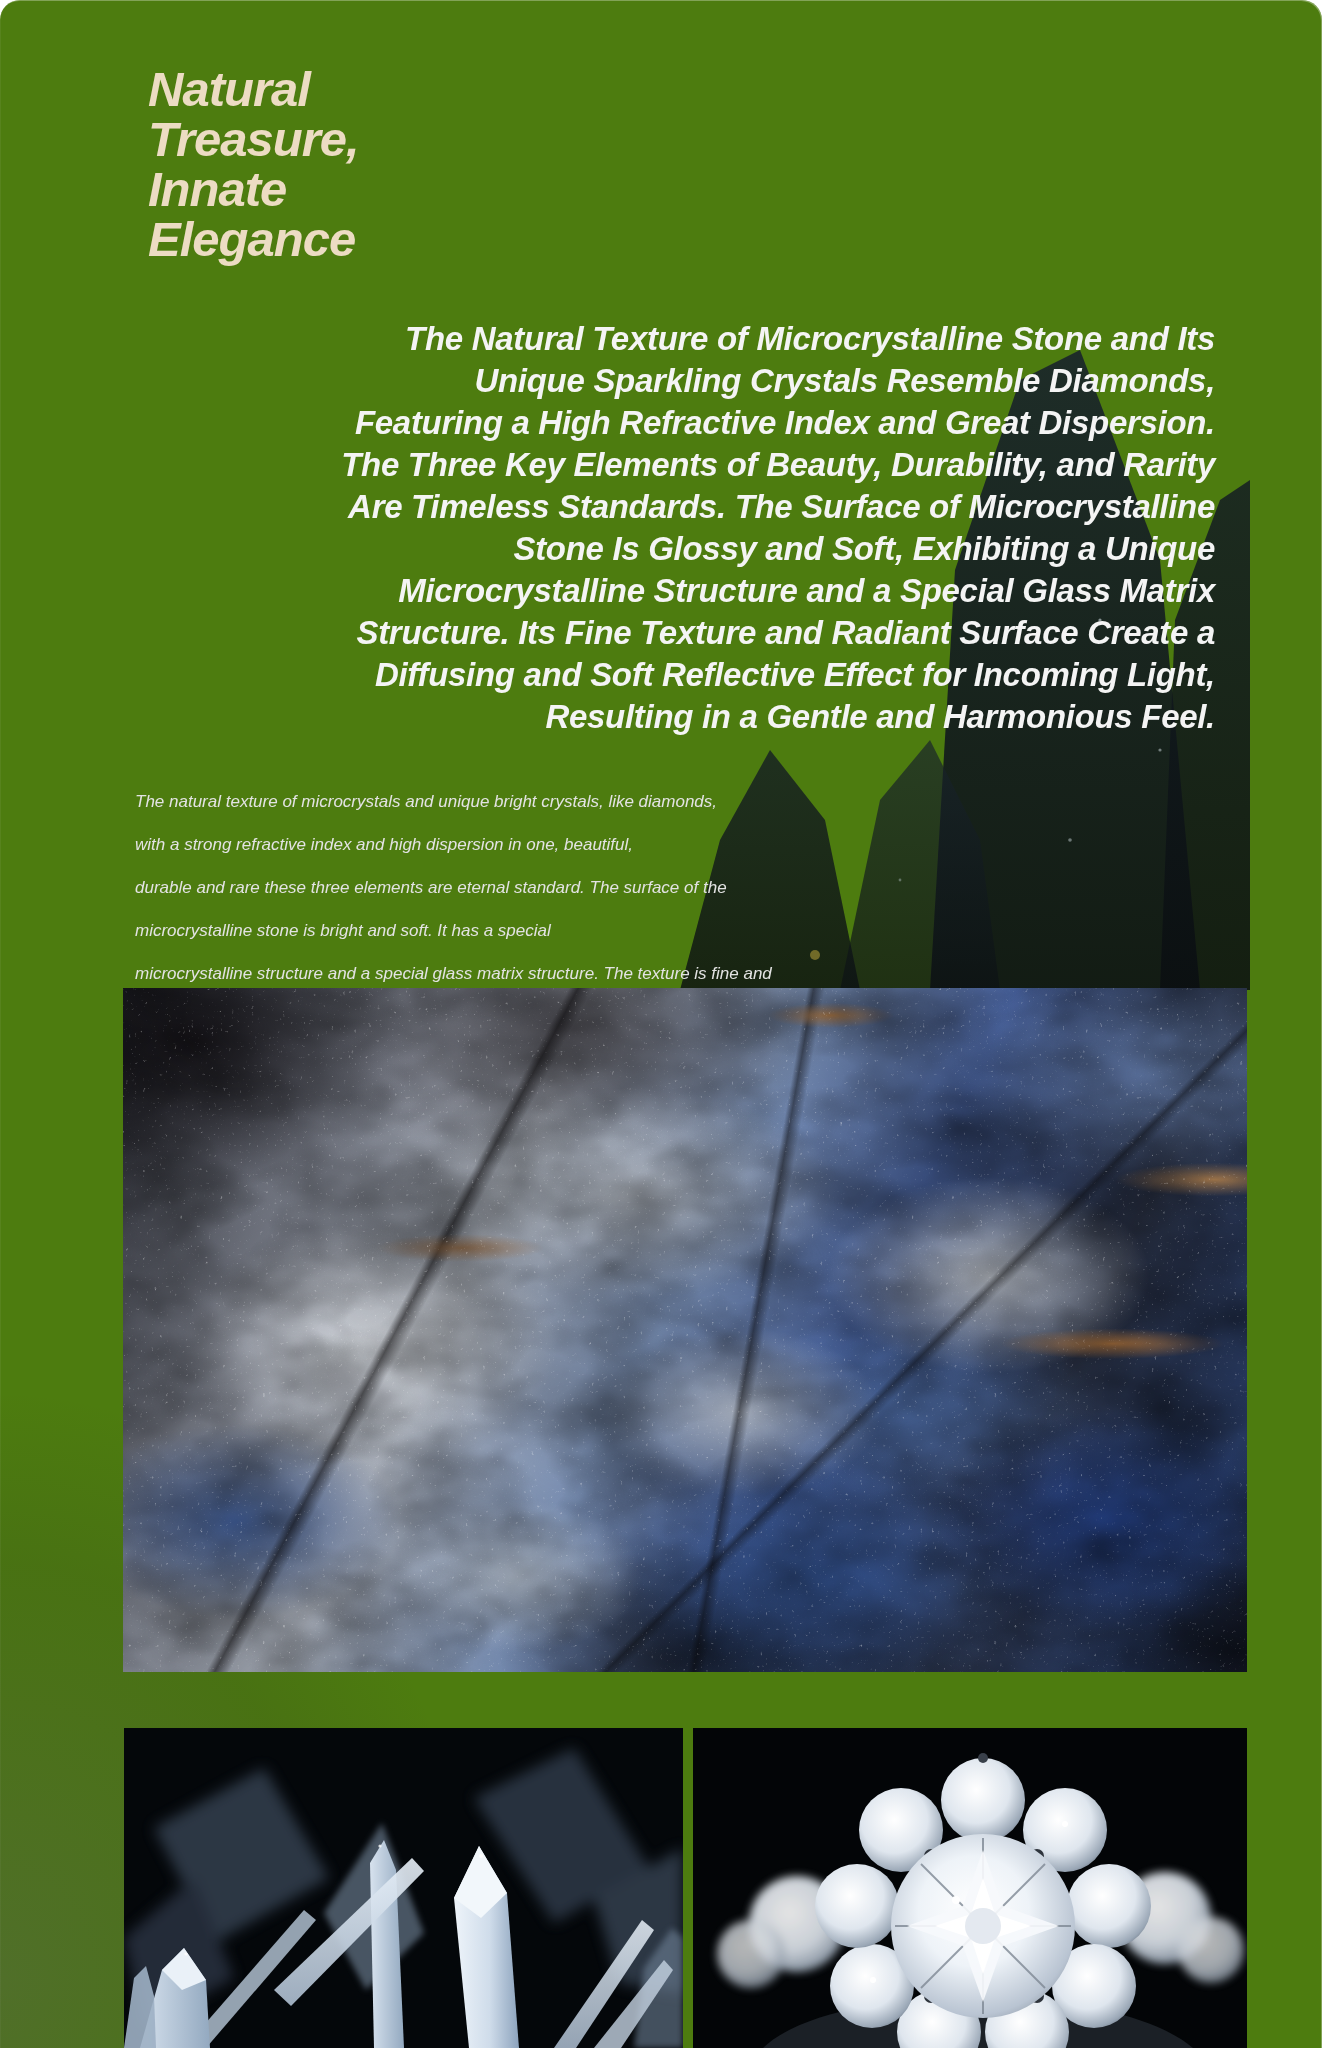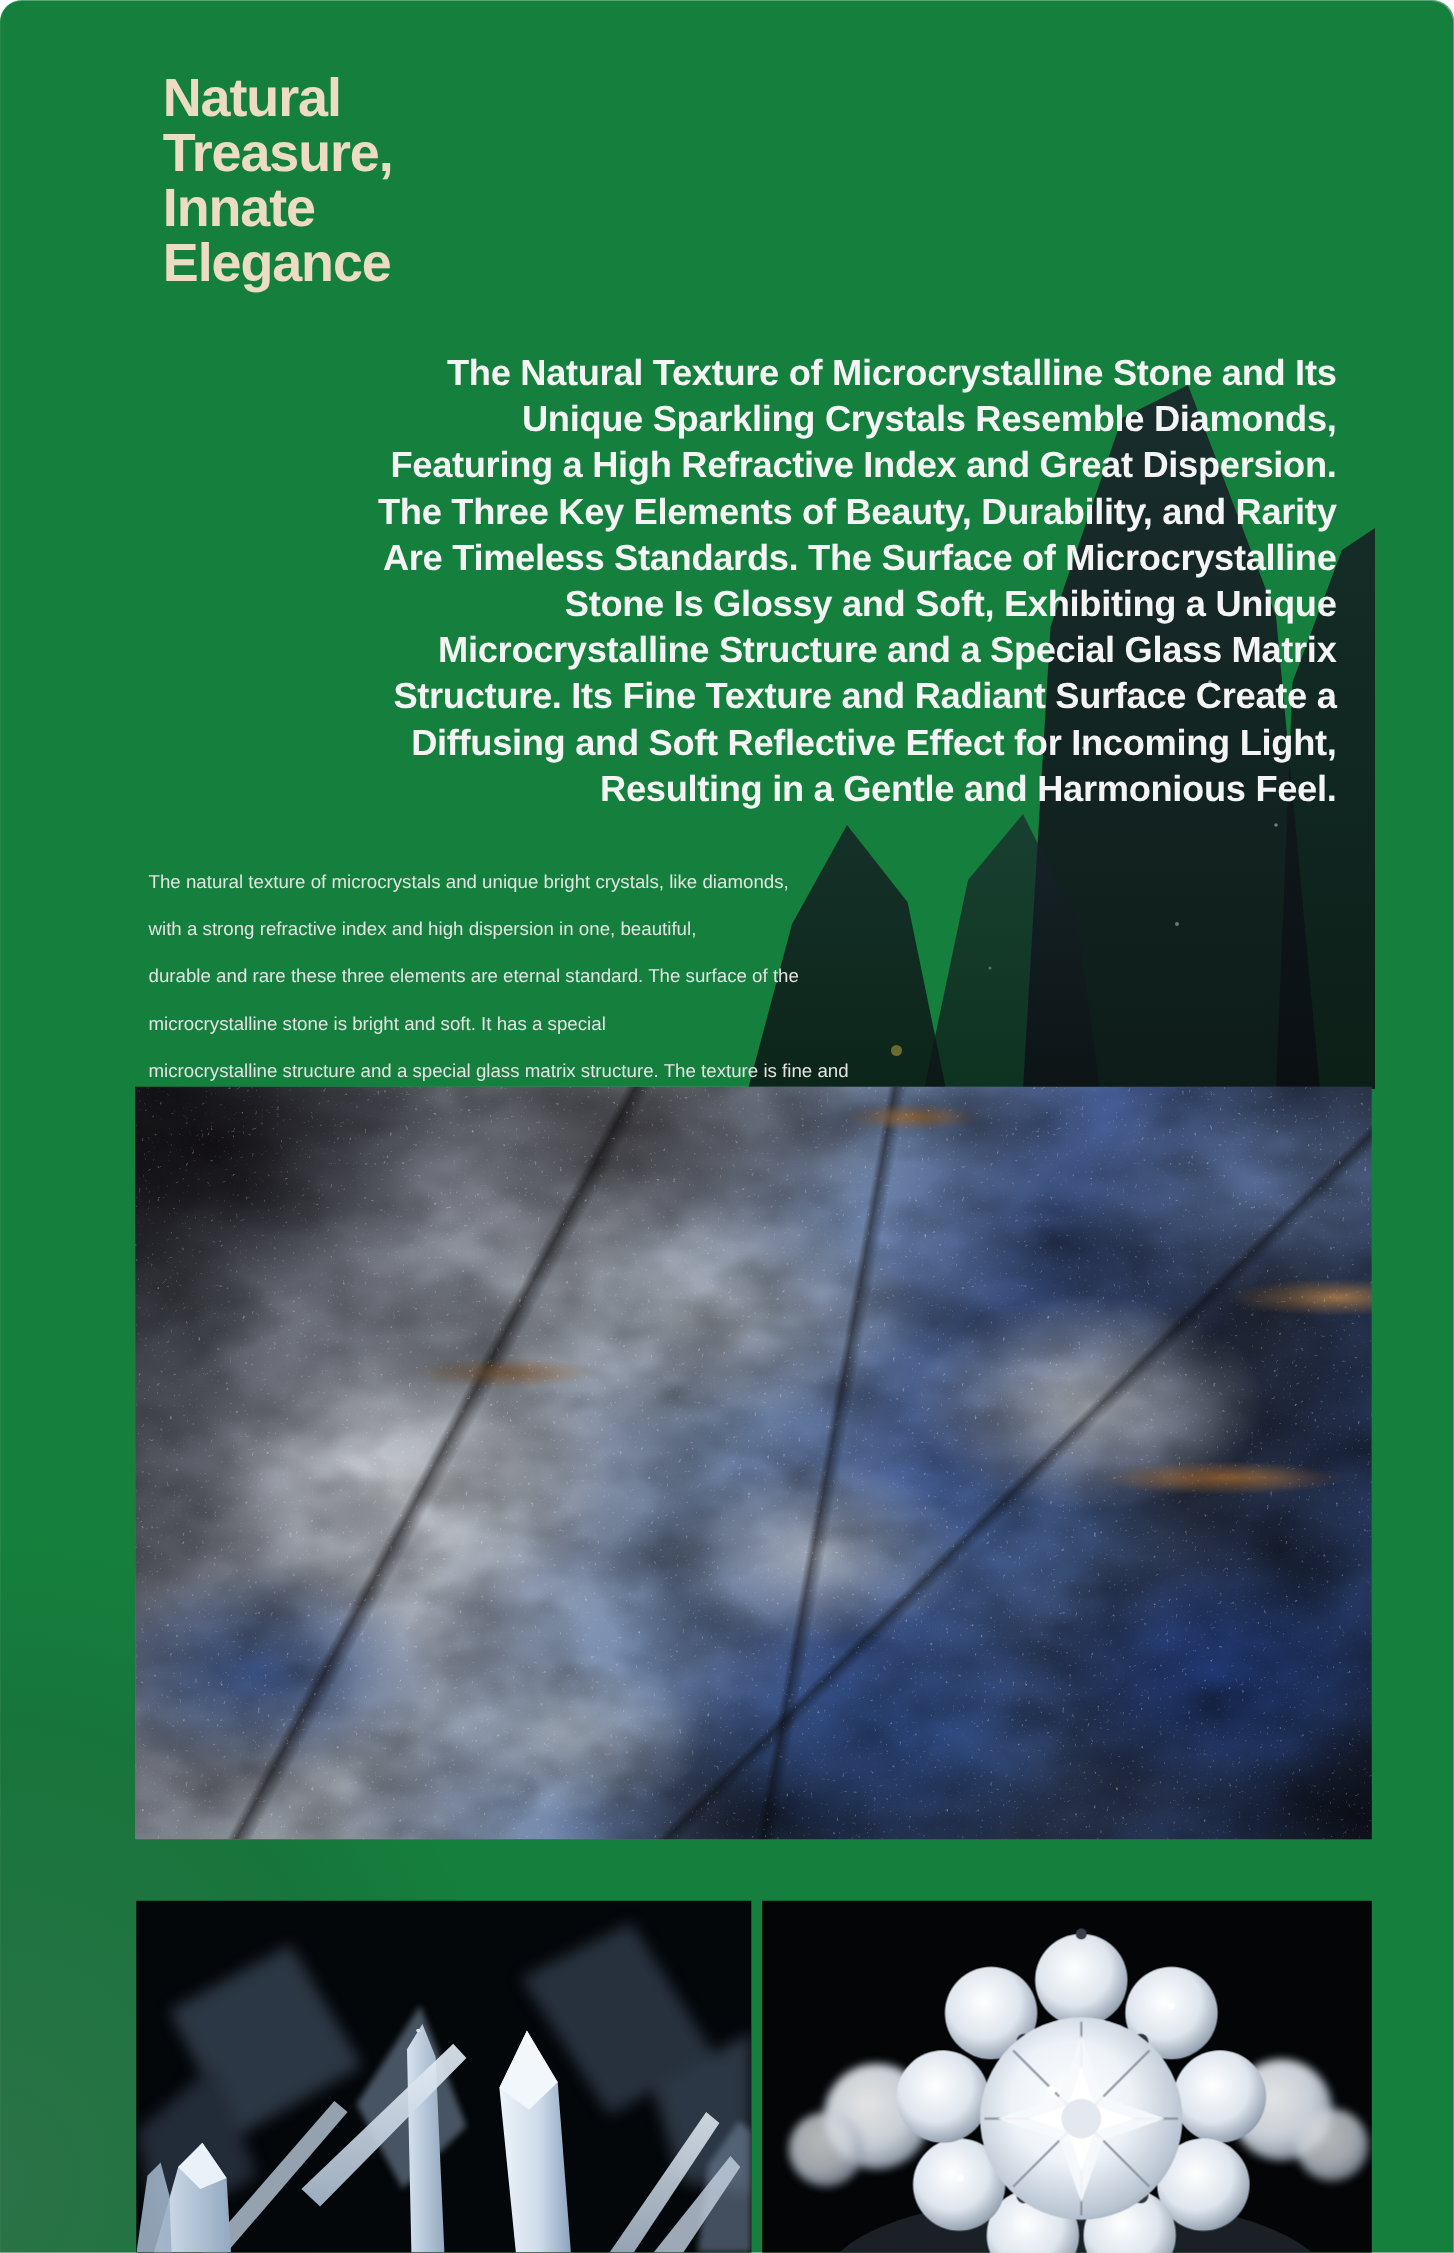--- a/index.html
+++ b/index.html
@@ -1,23 +1,24 @@
 <!DOCTYPE html>
 <html><head>
 <meta charset="utf-8">
 <style>
   html,body{margin:0;padding:0;}
   body{
     width:1322px;height:2048px;position:relative;background:#ffffff;
     font-family:"Liberation Sans", sans-serif;overflow:hidden;
   }
   .card{
-    position:absolute;inset:0;background:#15803d;
+    position:absolute;inset:0;background:#4d7c0f;
     border-radius:20px 20px 0 0;overflow:hidden;
     box-shadow: inset -1px 1px 0 rgba(255,255,255,.30), inset 1px 0 0 rgba(255,255,255,.06);
+    font-style: italic;
   }
   
   .bg-crystals{position:absolute;left:600px;top:320px;width:650px;height:670px;pointer-events:none;}
   .bg-crystals svg{display:block;width:100%;height:100%;}
   
   .ambient-bl{
     position:absolute;left:0;top:1230px;width:560px;height:818px;
     background:radial-gradient(620px 760px at 0% 92%, rgba(86,86,92,.34), rgba(40,40,44,.12) 55%, transparent 78%);
     pointer-events:none;
   }

